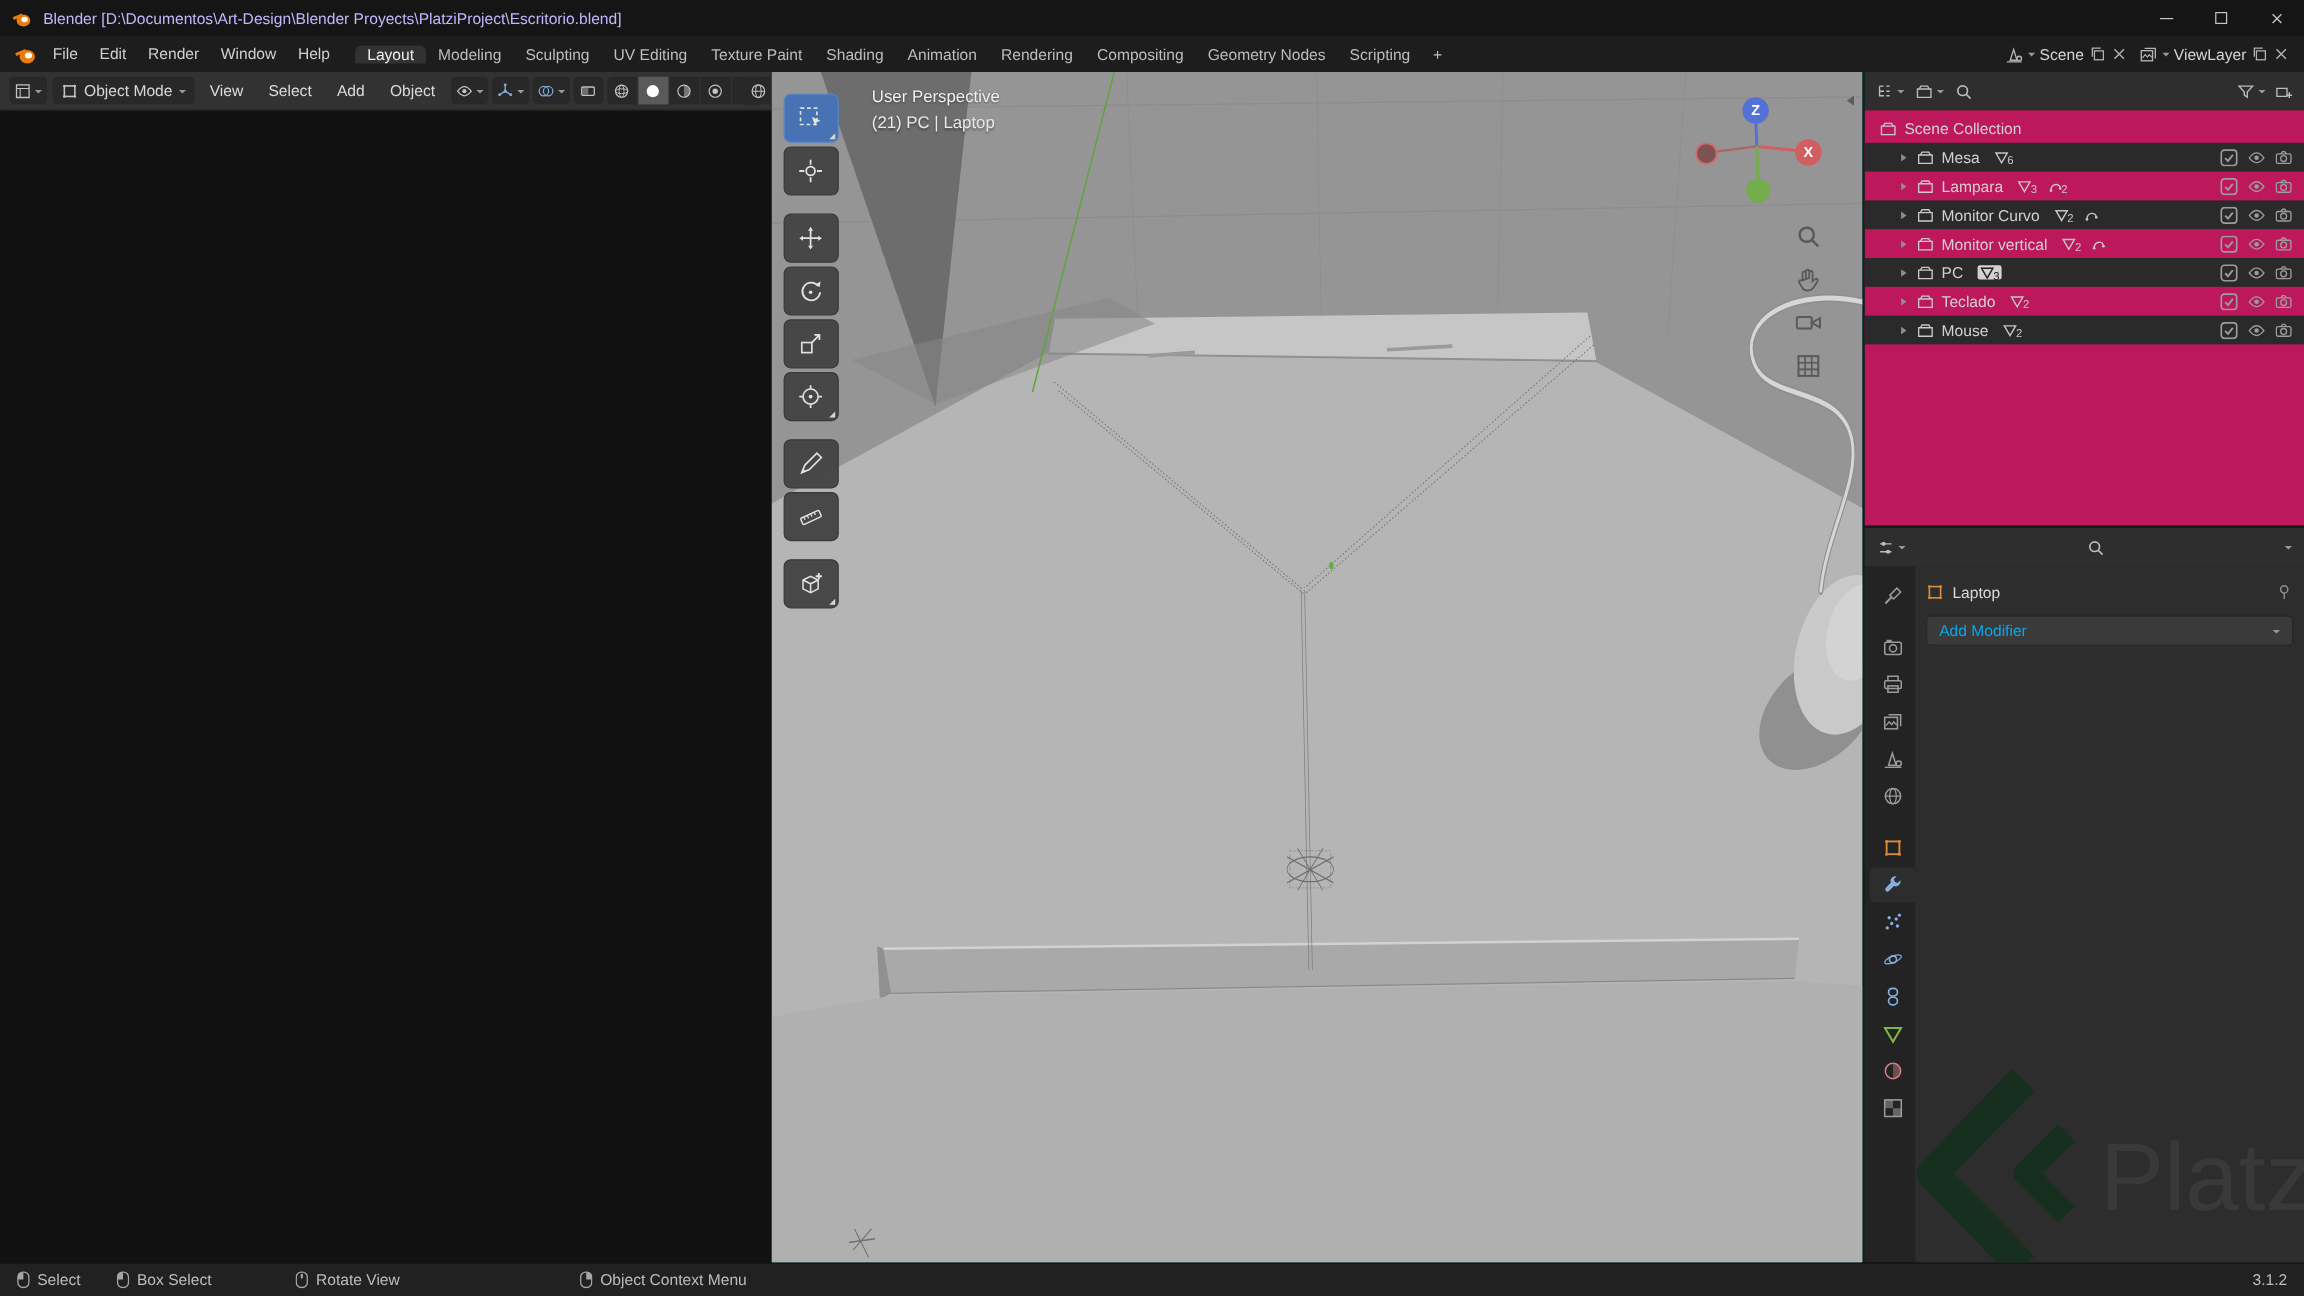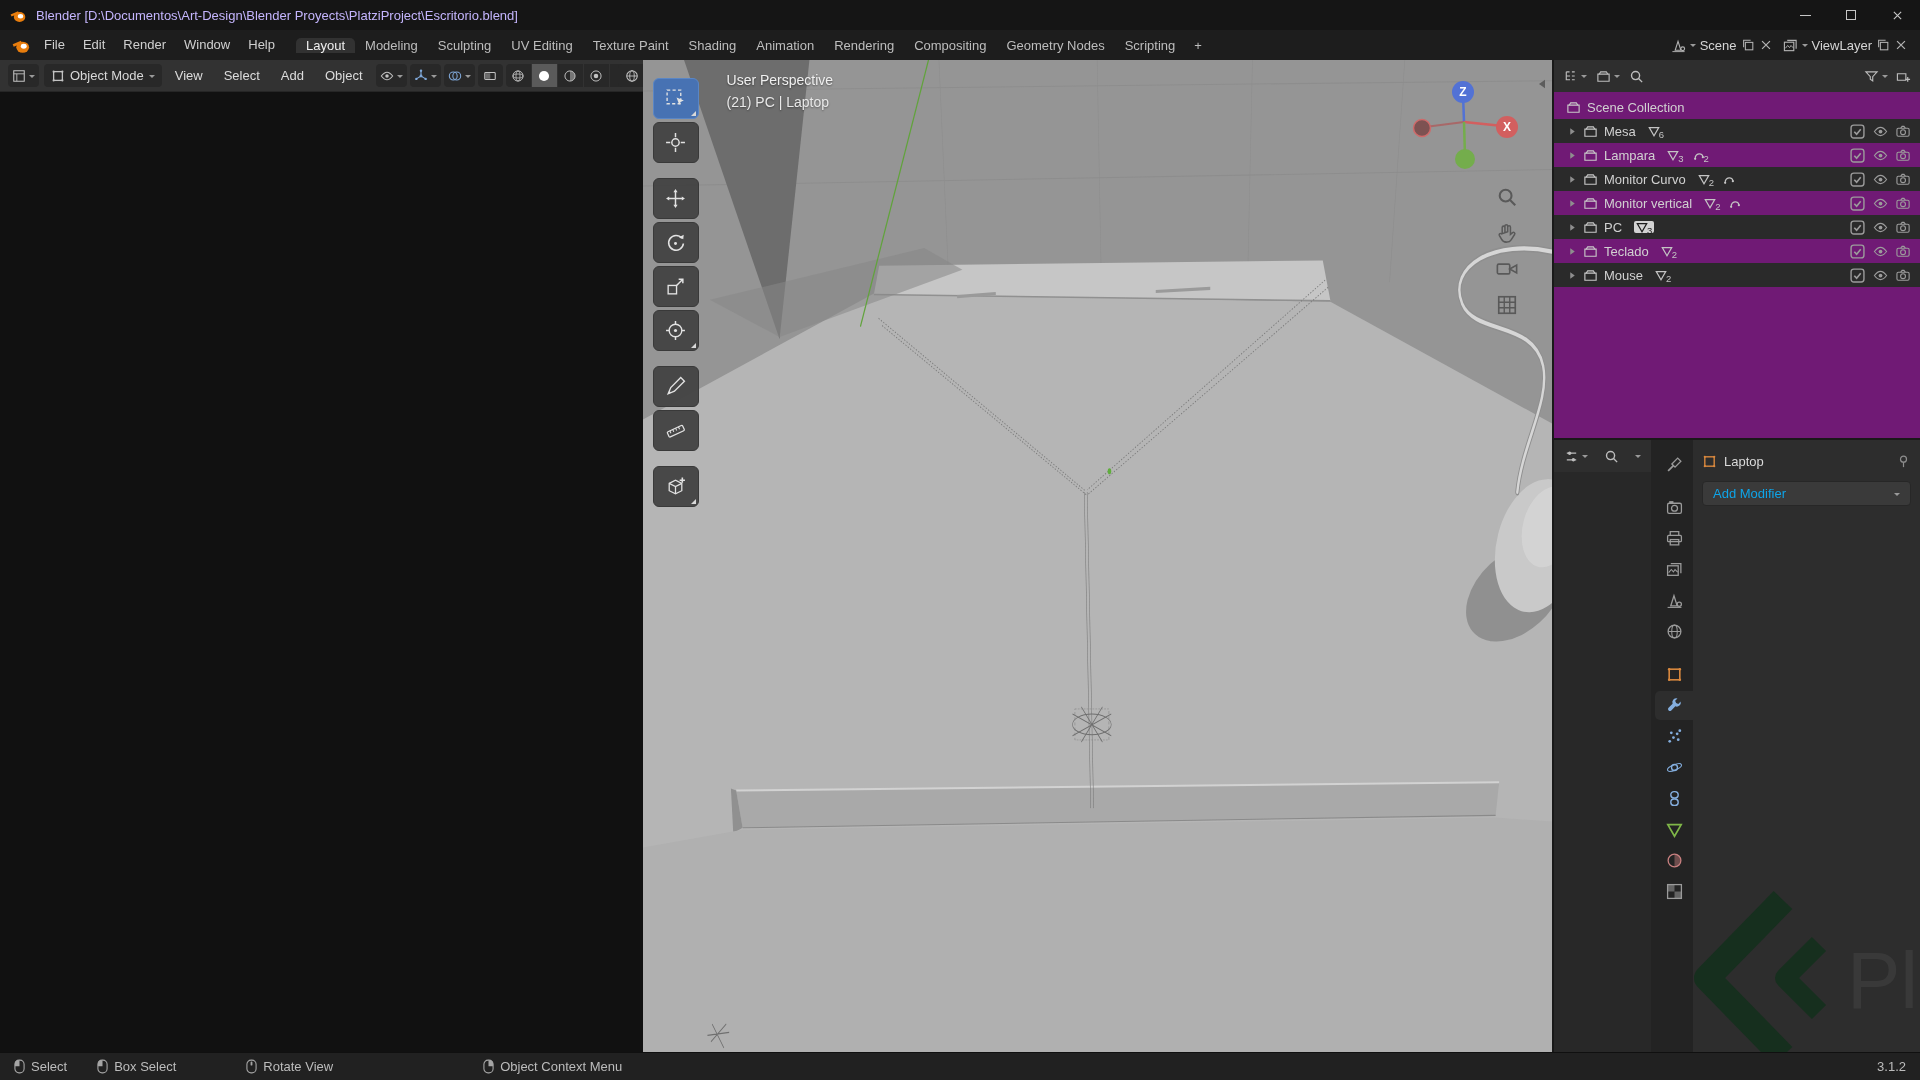--- a/index.html
+++ b/index.html
@@ -66,37 +66,37 @@
 .nav-gizmo text{font-size:12px;font-weight:bold;fill:#ffffff;font-family:"Liberation Sans",sans-serif}
 .nav-btns{position:absolute;top:126px;right:34px;display:flex;flex-direction:column;gap:14px;align-items:center}
 .nav-btns svg{width:22px;height:22px;color:#595959}
 
 
 .right-col{width:368px;display:flex;flex-direction:column;background:#282828;border-left:2px solid #191919}
 .outliner{height:378px;display:flex;flex-direction:column;flex:0 0 auto}
 .ol-header{height:32px;background:#2e2e2e;display:flex;align-items:center;padding:0 9px;gap:9px}
 .ol-header svg{width:15px;height:15px;color:#bdbdbd}
 .ol-header .right{margin-left:auto;display:flex;align-items:center;gap:8px}
-.ol-body{flex:1;background:#701a75;padding-top:3px;overflow:hidden}
-.ol-row{height:24px;display:flex;align-items:center;padding-left:14px;color:#d1d1d1}
+.ol-body{flex:1;background:#be185d;padding-top:3px;overflow:hidden}
+.ol-row{height:24px;display:flex;align-items:center;padding-left:28px;color:#d1d1d1}
 .ol-row.root{padding-left:10px}
 .ol-row:nth-child(even){background:#2a2a2a}
 .ol-caret{width:13px;height:9px;color:#8e8e8e;flex:0 0 auto}
 .ol-caret svg{width:9px;height:9px}
 .ol-ico{width:15px;height:15px;color:#c9c9c9;margin-left:2px;flex:0 0 auto}
 .ol-name{margin-left:6px}
 .ol-badges{display:flex;gap:9px;margin-left:12px;align-items:center}
 .badge{display:inline-flex;align-items:flex-end;color:#c4c4c4}
 .badge svg{width:12px;height:12px}
 .badge i{font-style:normal;font-size:9.5px;margin-left:-1px;transform:translateY(3px)}
 .badge.hl{background:#d2d2d2;color:#1c1c1c;border-radius:2px;padding:0 2px}
 .ol-toggles{margin-left:auto;display:flex;gap:8px;padding-right:9px}
 .ol-toggles svg{width:15px;height:15px;color:#9c9c9c}
 
-.props{flex:1;display:flex;flex-direction:row;border-top:2px solid #191919;min-height:0}
+.props{flex:1;display:flex;flex-direction:column;border-top:2px solid #191919;min-height:0}
 .props-header{height:32px;background:#2e2e2e;display:flex;align-items:center;padding:0 10px;gap:8px}
 .props-header svg{width:15px;height:15px;color:#bdbdbd}
 .props-main{flex:1;display:flex;min-height:0}
 .tabstrip{width:42px;background:#232323;display:flex;flex-direction:column;align-items:stretch;padding-top:10px;gap:2px}
 .ptab{height:29px;display:flex;align-items:center;justify-content:center;border-radius:5px 0 0 5px;margin-left:4px}
 .ptab svg{width:17px;height:17px;color:#9b9b9b}
 .ptab.active{background:#2d2d2d}
 .ptab.blue svg{color:#84aede}
 .ptab.orange svg{color:#d8883e}
 .ptab.green svg{color:#7fb648}

